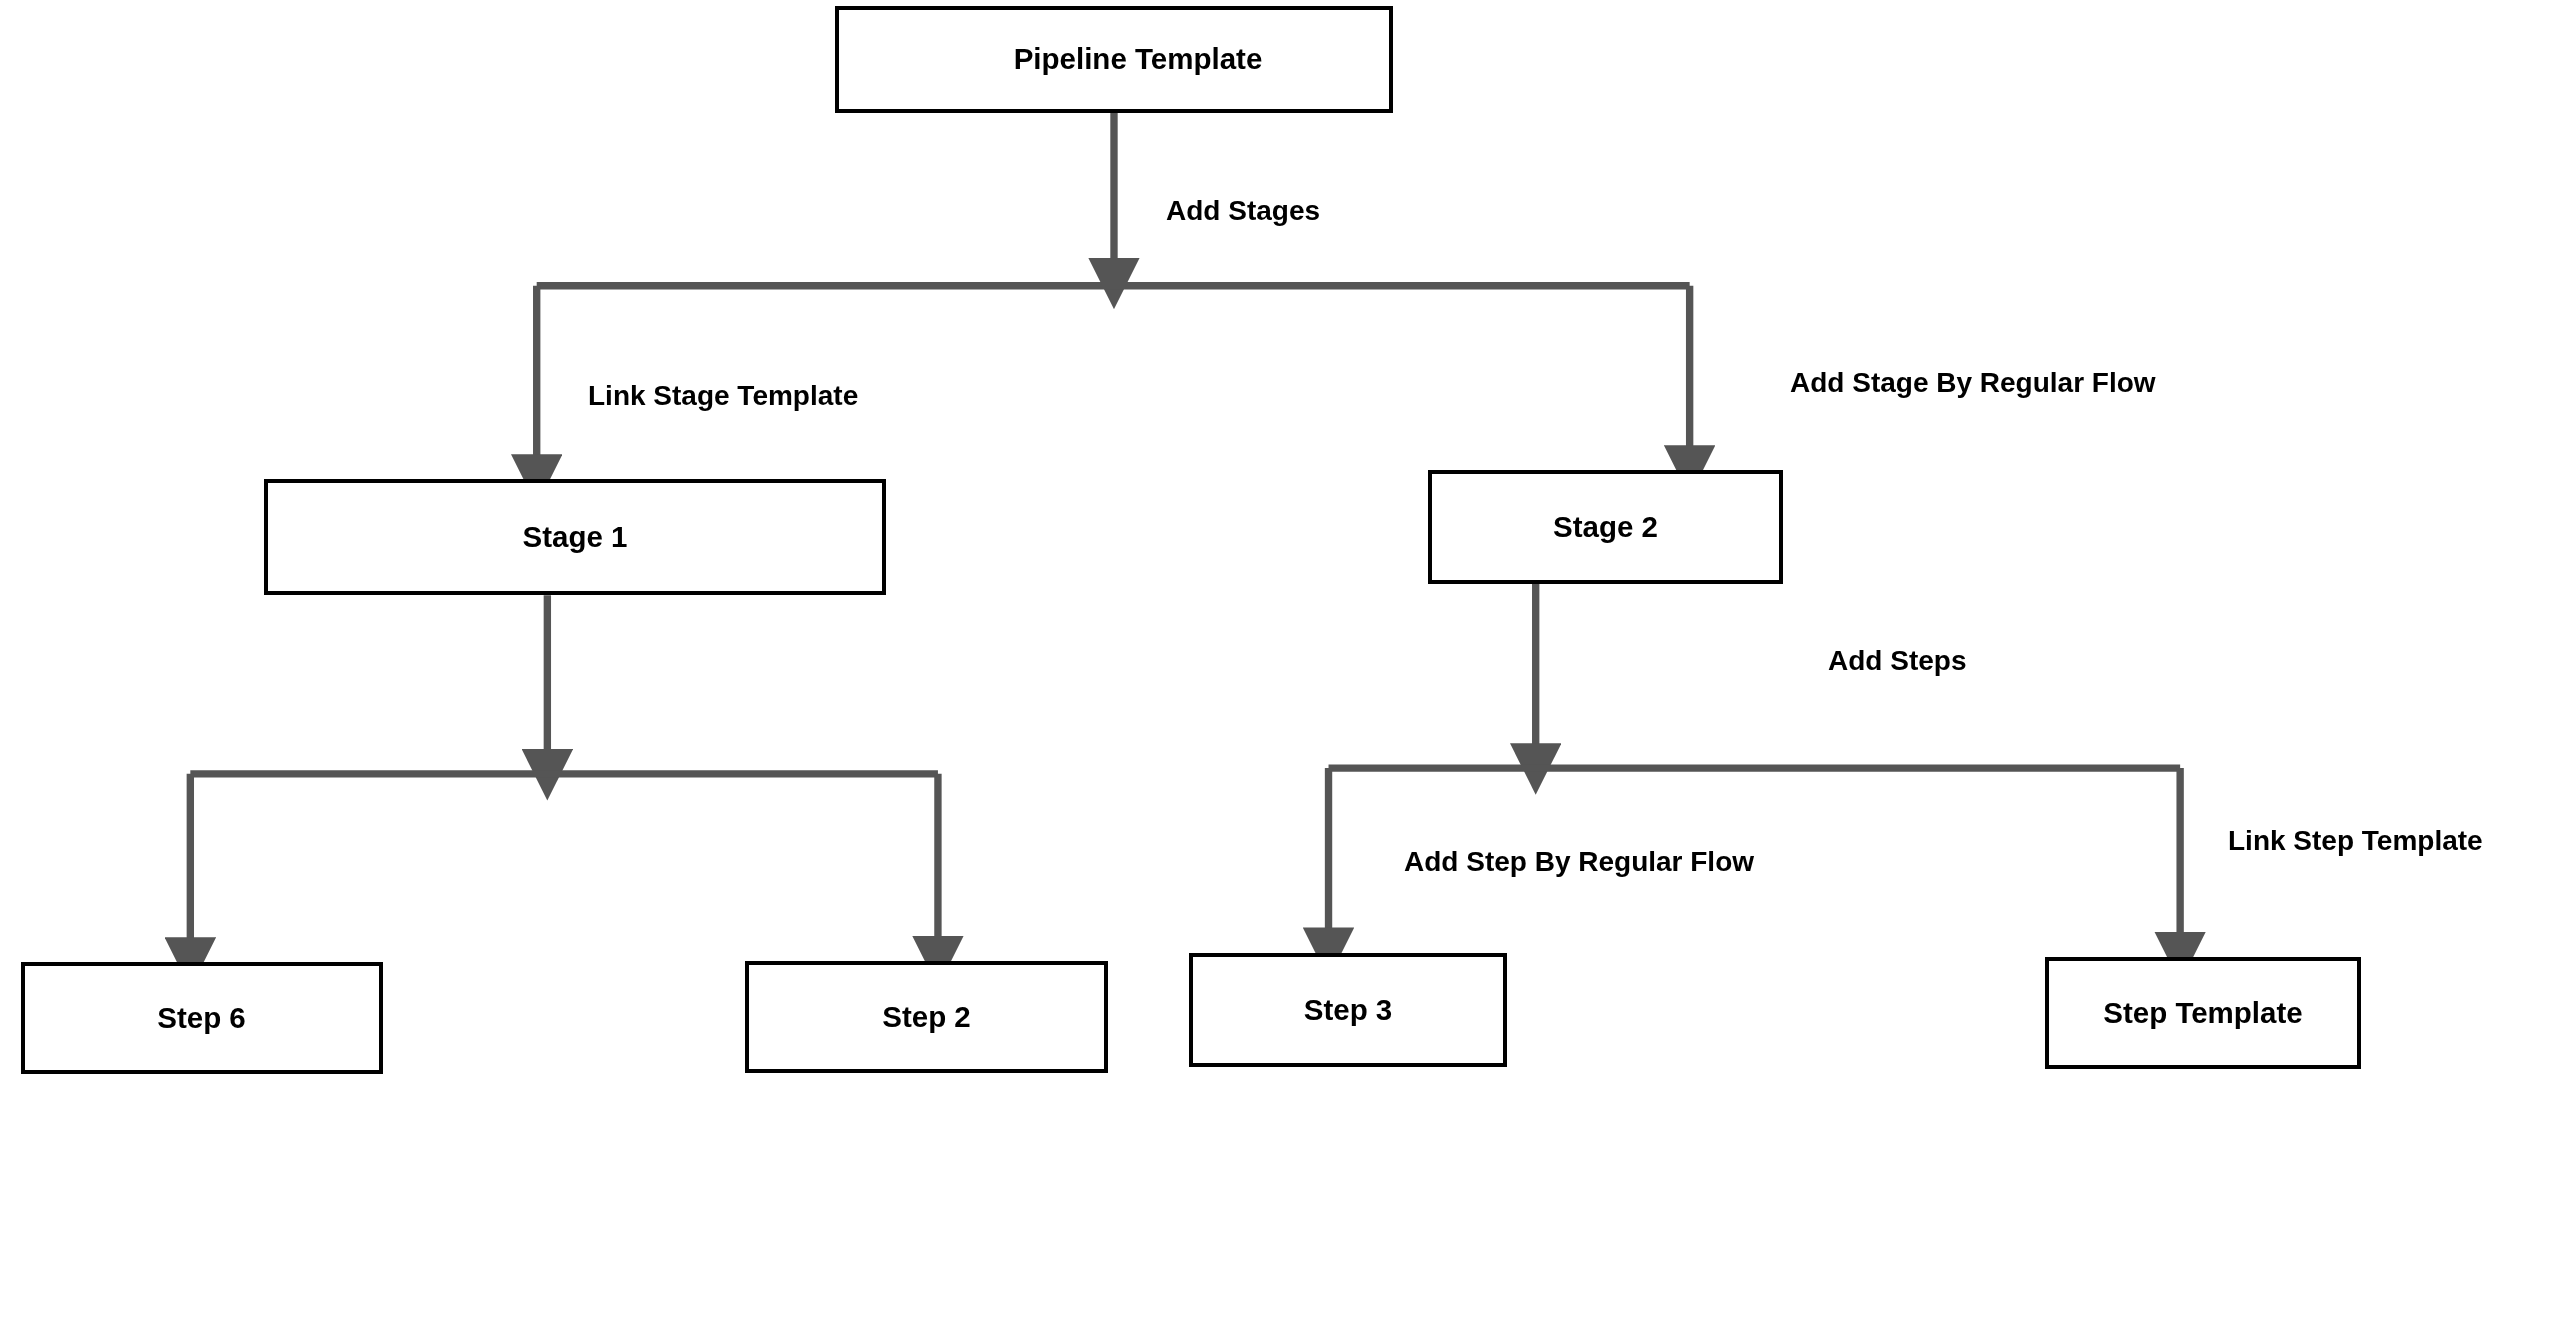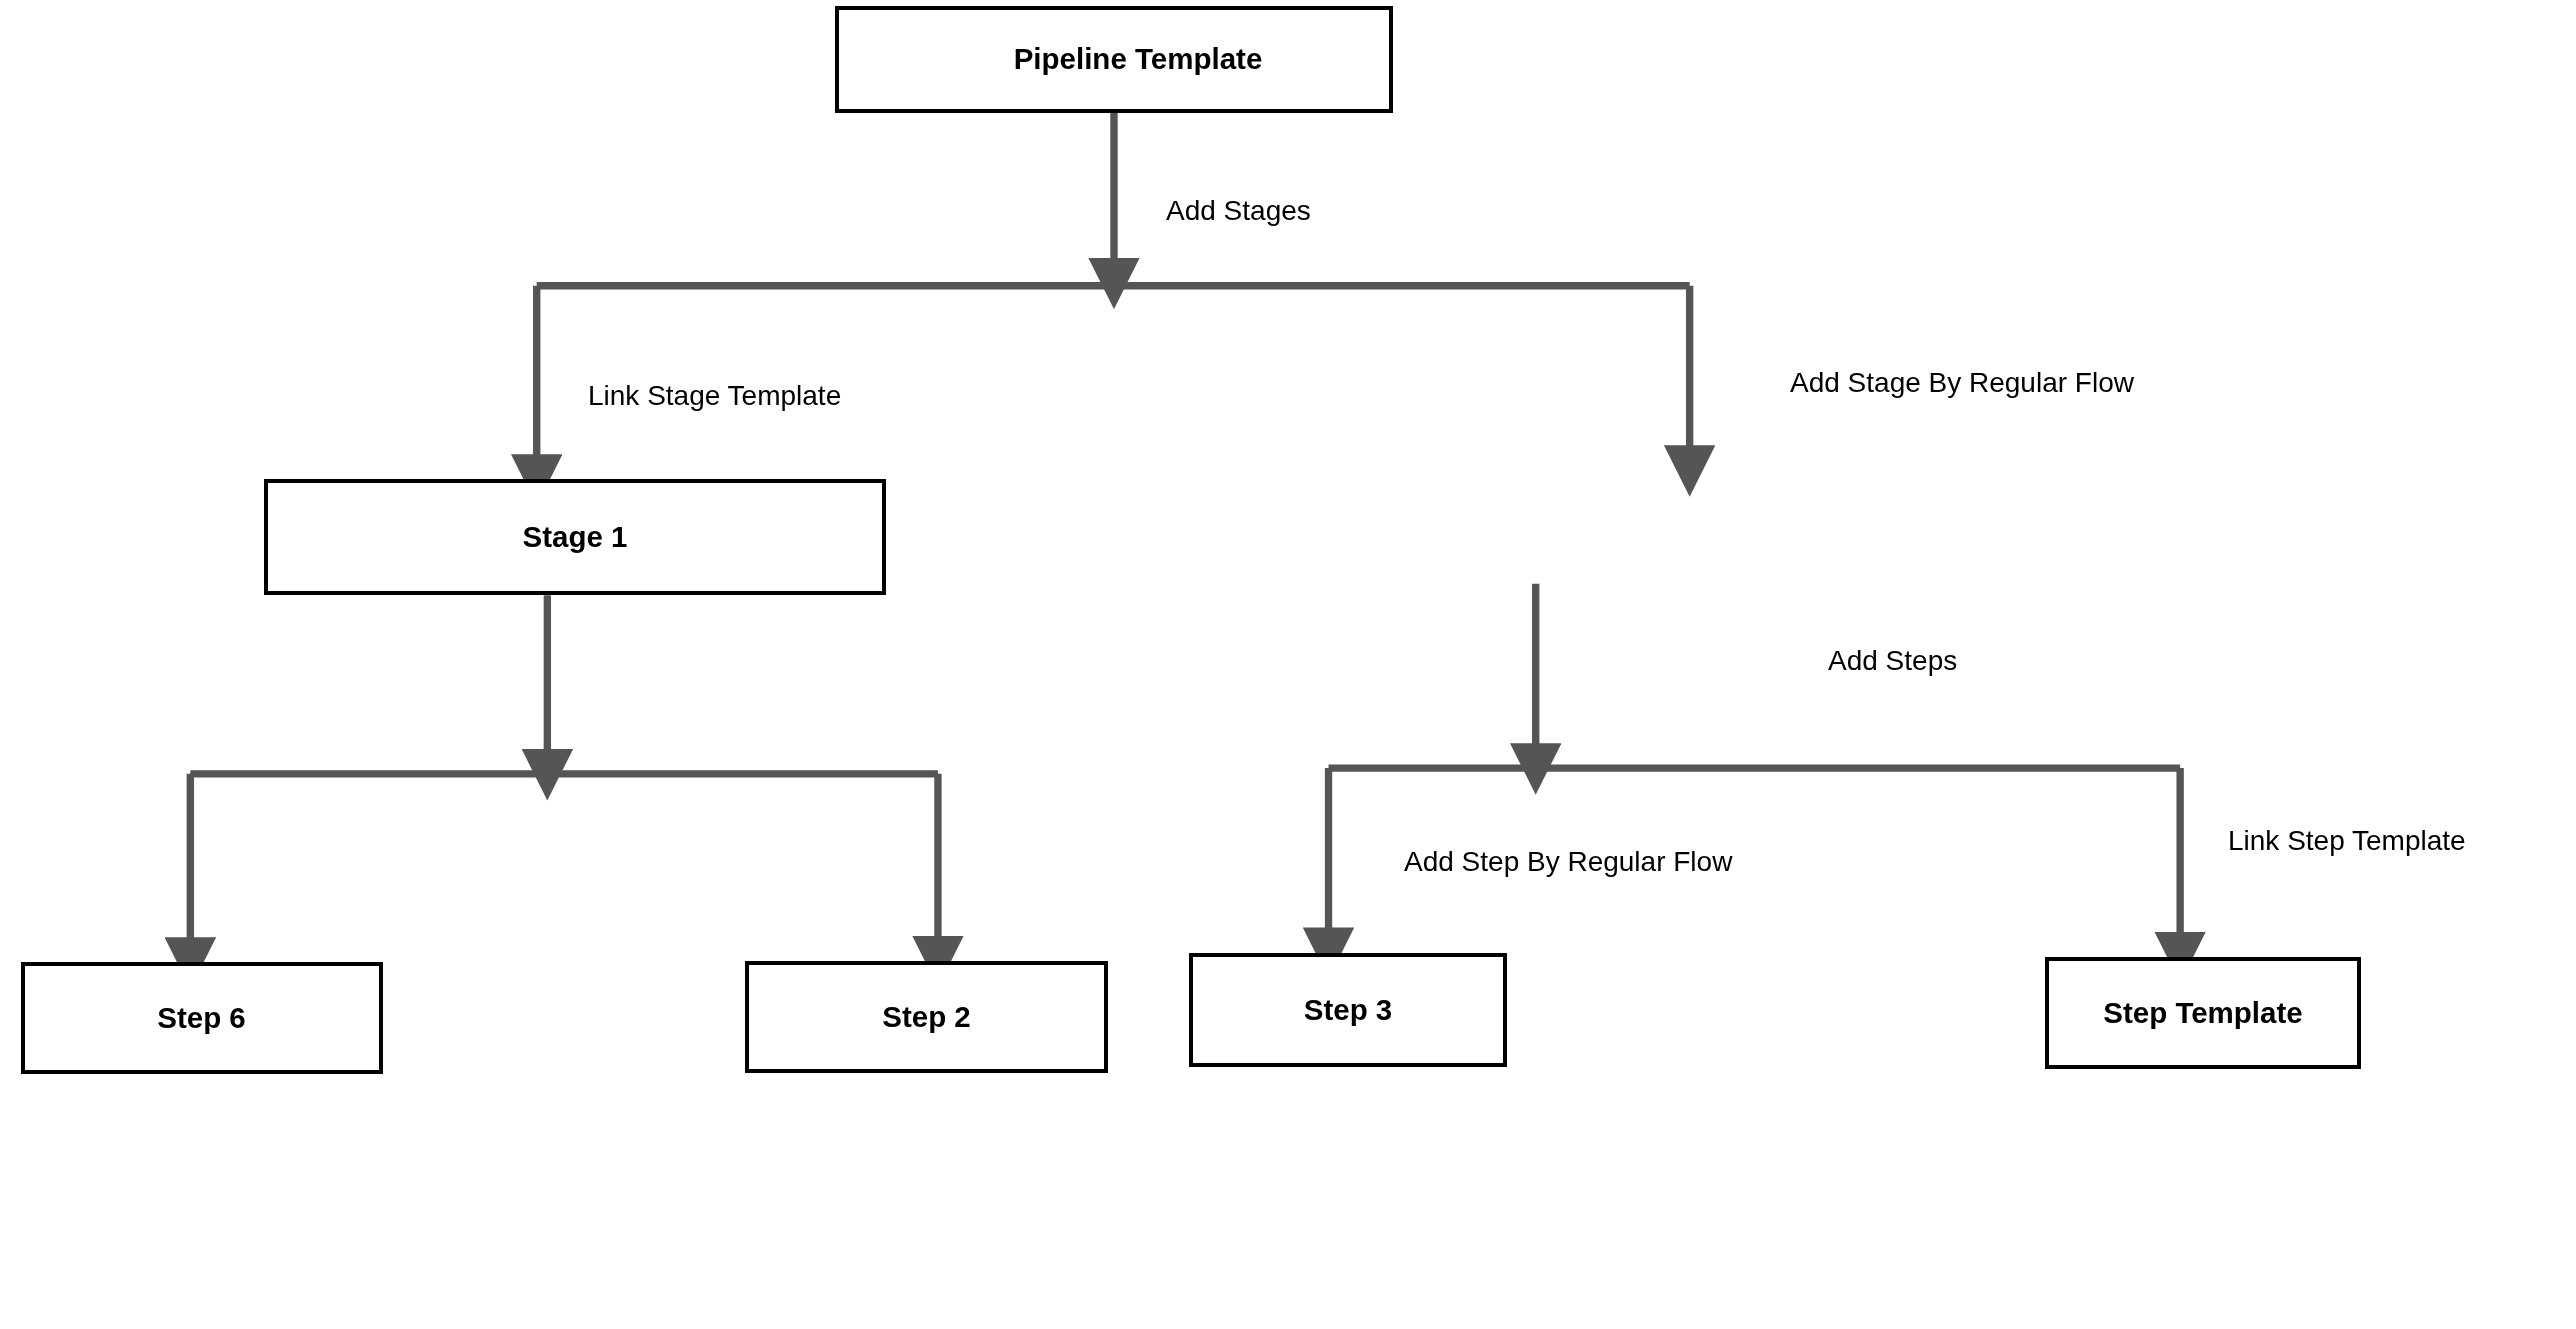--- a/index.html
+++ b/index.html
@@ -34,21 +34,21 @@
   .node-label {
     font-weight: bold;
     font-size: 29.5px;
     color: #000000;
     line-height: 1.1;
     text-align: center;
     white-space: nowrap;
   }
   .edge-label {
     position: absolute;
-    font-weight: normal;
+    font-weight: bold;
     font-size: 28px;
     color: #000000;
     line-height: 1.25;
     white-space: pre-line;
   }
   .edge-label.center { text-align: center; }
 </style>
 </head>
 <body>
 
@@ -111,20 +111,23 @@
   </svg>
 
   <div class="node" style="left:835px; top:5.7px; width:558px; height:107px;padding-left:48px;">
     <span class="node-label">Pipeline Template</span>
   </div>
 
   <div class="node" style="left:264px; top:479px; width:622px; height:116px;">
     <span class="node-label">Stage 1</span>
   </div>
 
+  <div class="node" style="left:1428px; top:470px; width:355px; height:114px;">
+    <span class="node-label">Stage 2</span>
+  </div>
 
   <div class="node" style="left:20.5px; top:962px; width:362px; height:112px;">
     <span class="node-label">Step 6</span>
   </div>
 
   <div class="node" style="left:745px; top:961px; width:363px; height:112px;">
     <span class="node-label">Step 2</span>
   </div>
 
   <div class="node" style="left:1181px; top:953px; width:318px; height:114px;margin-left:8px;">

